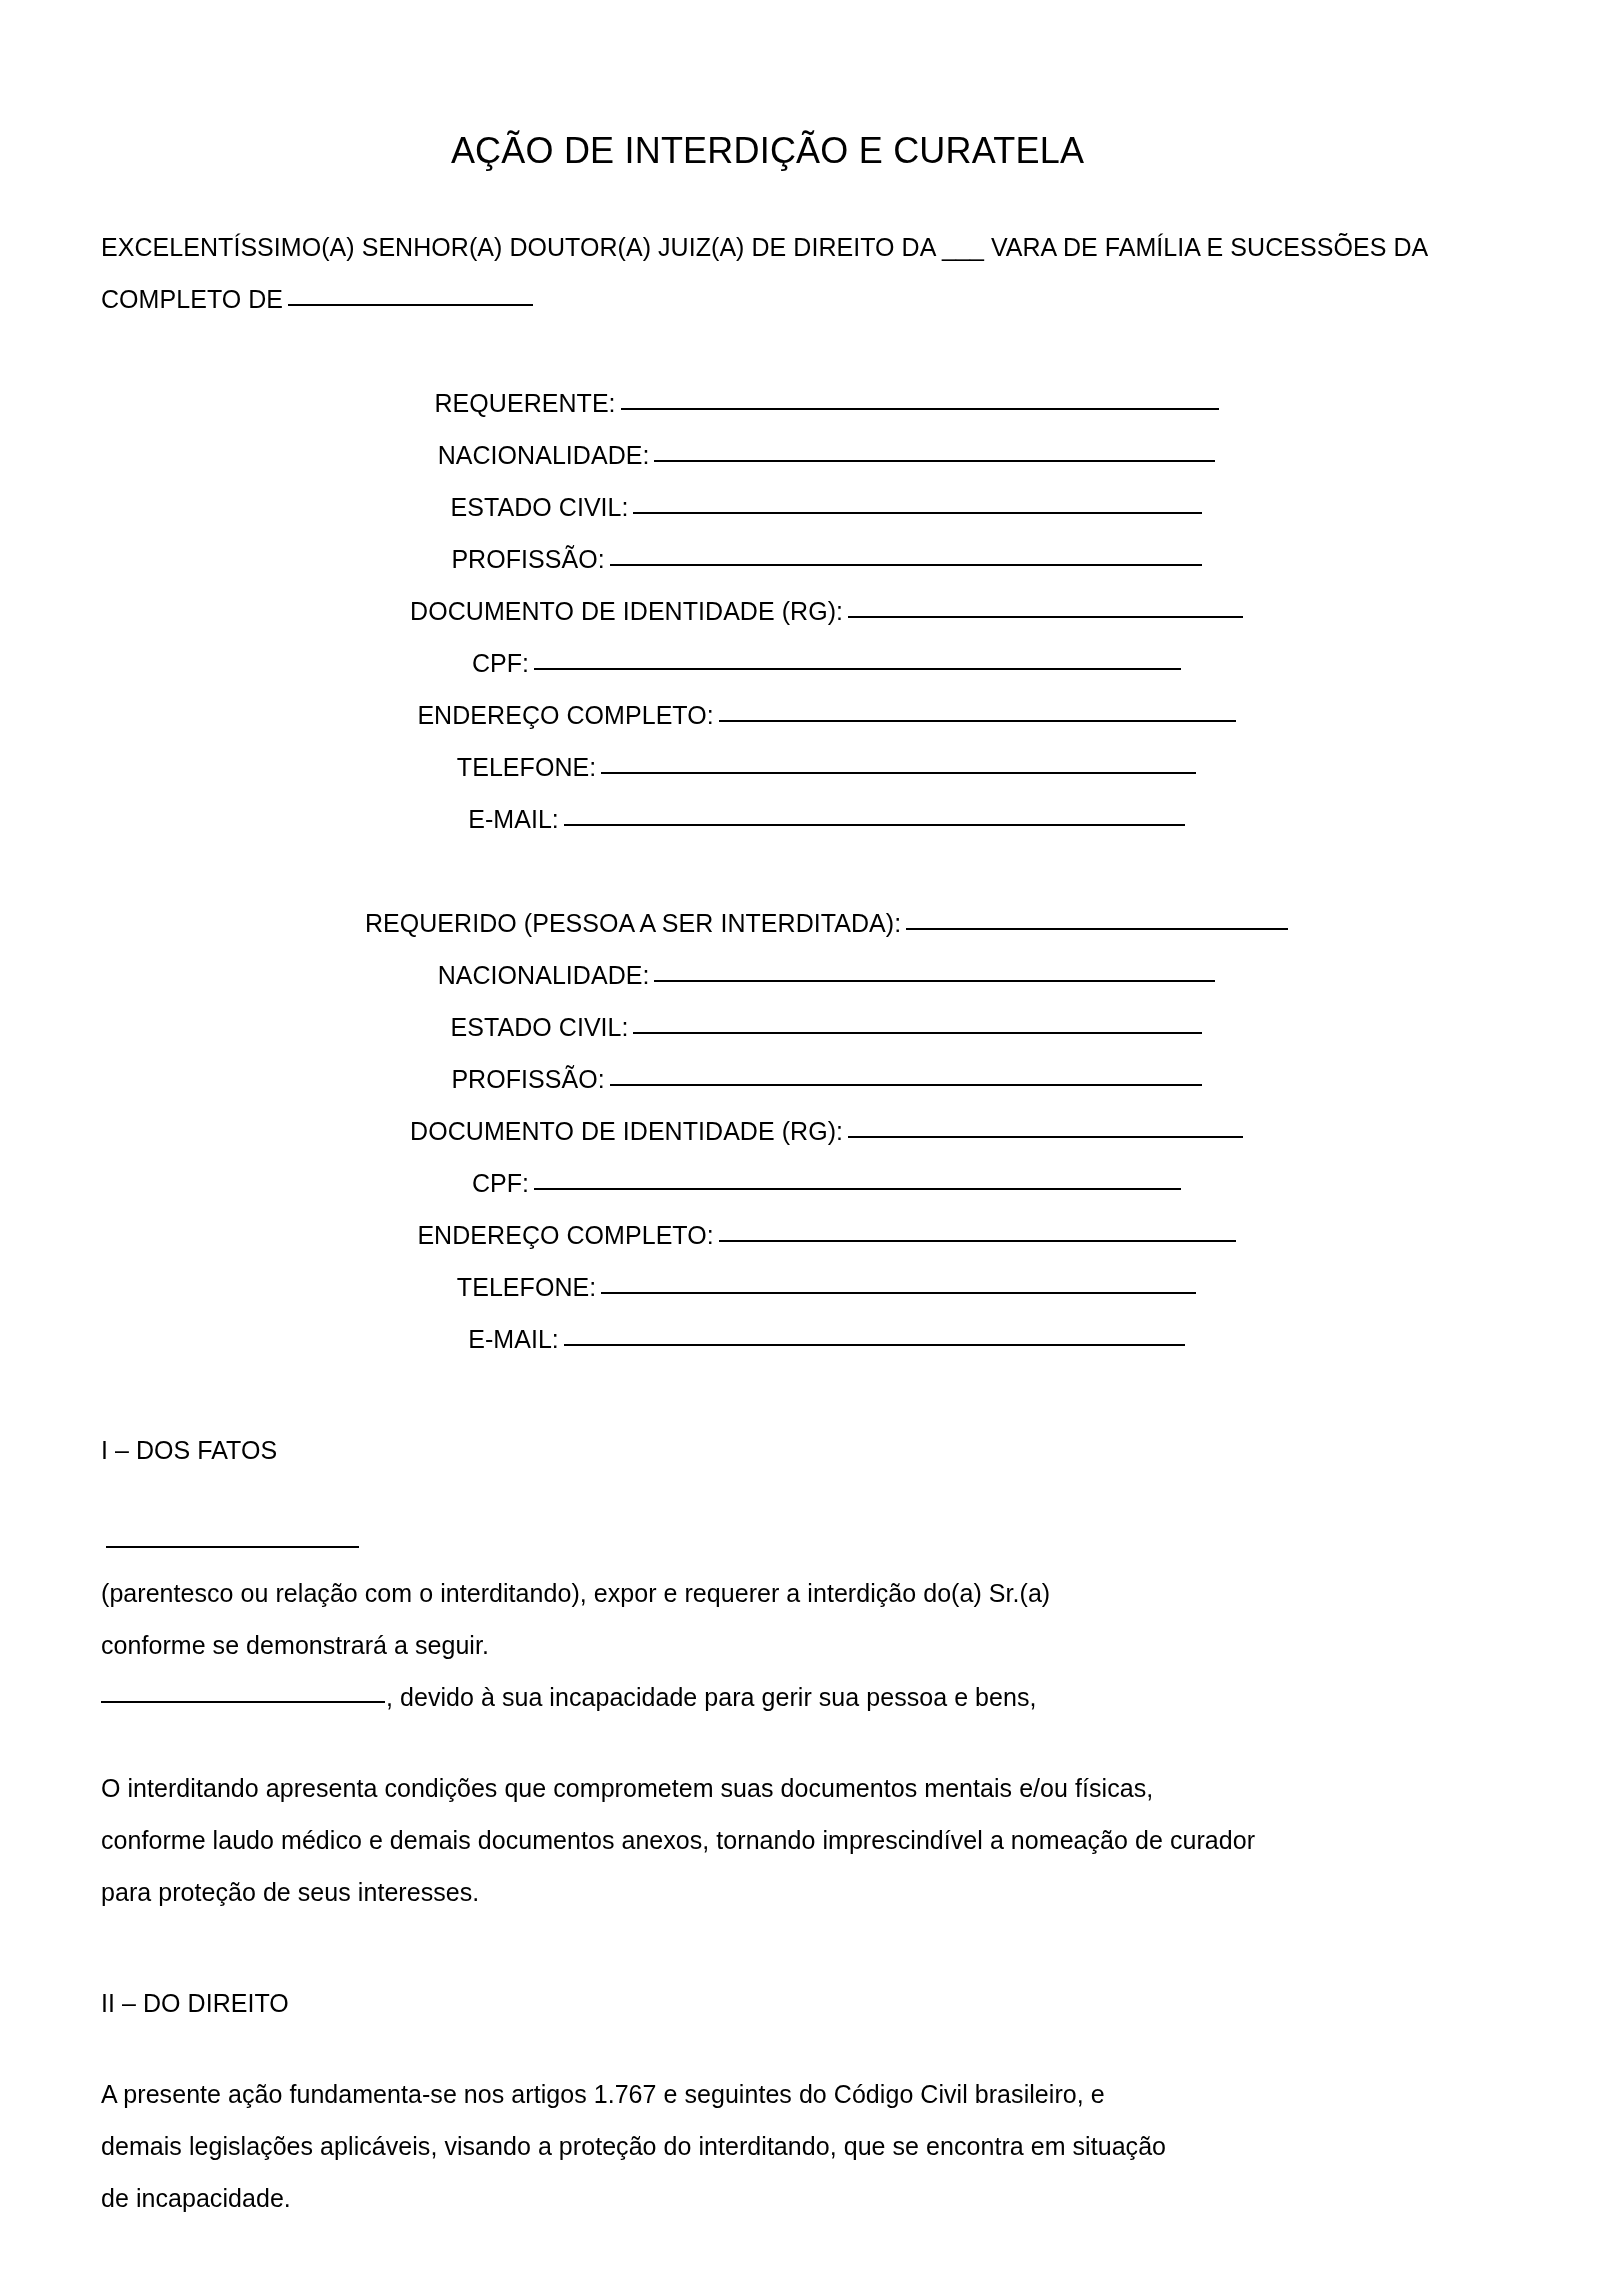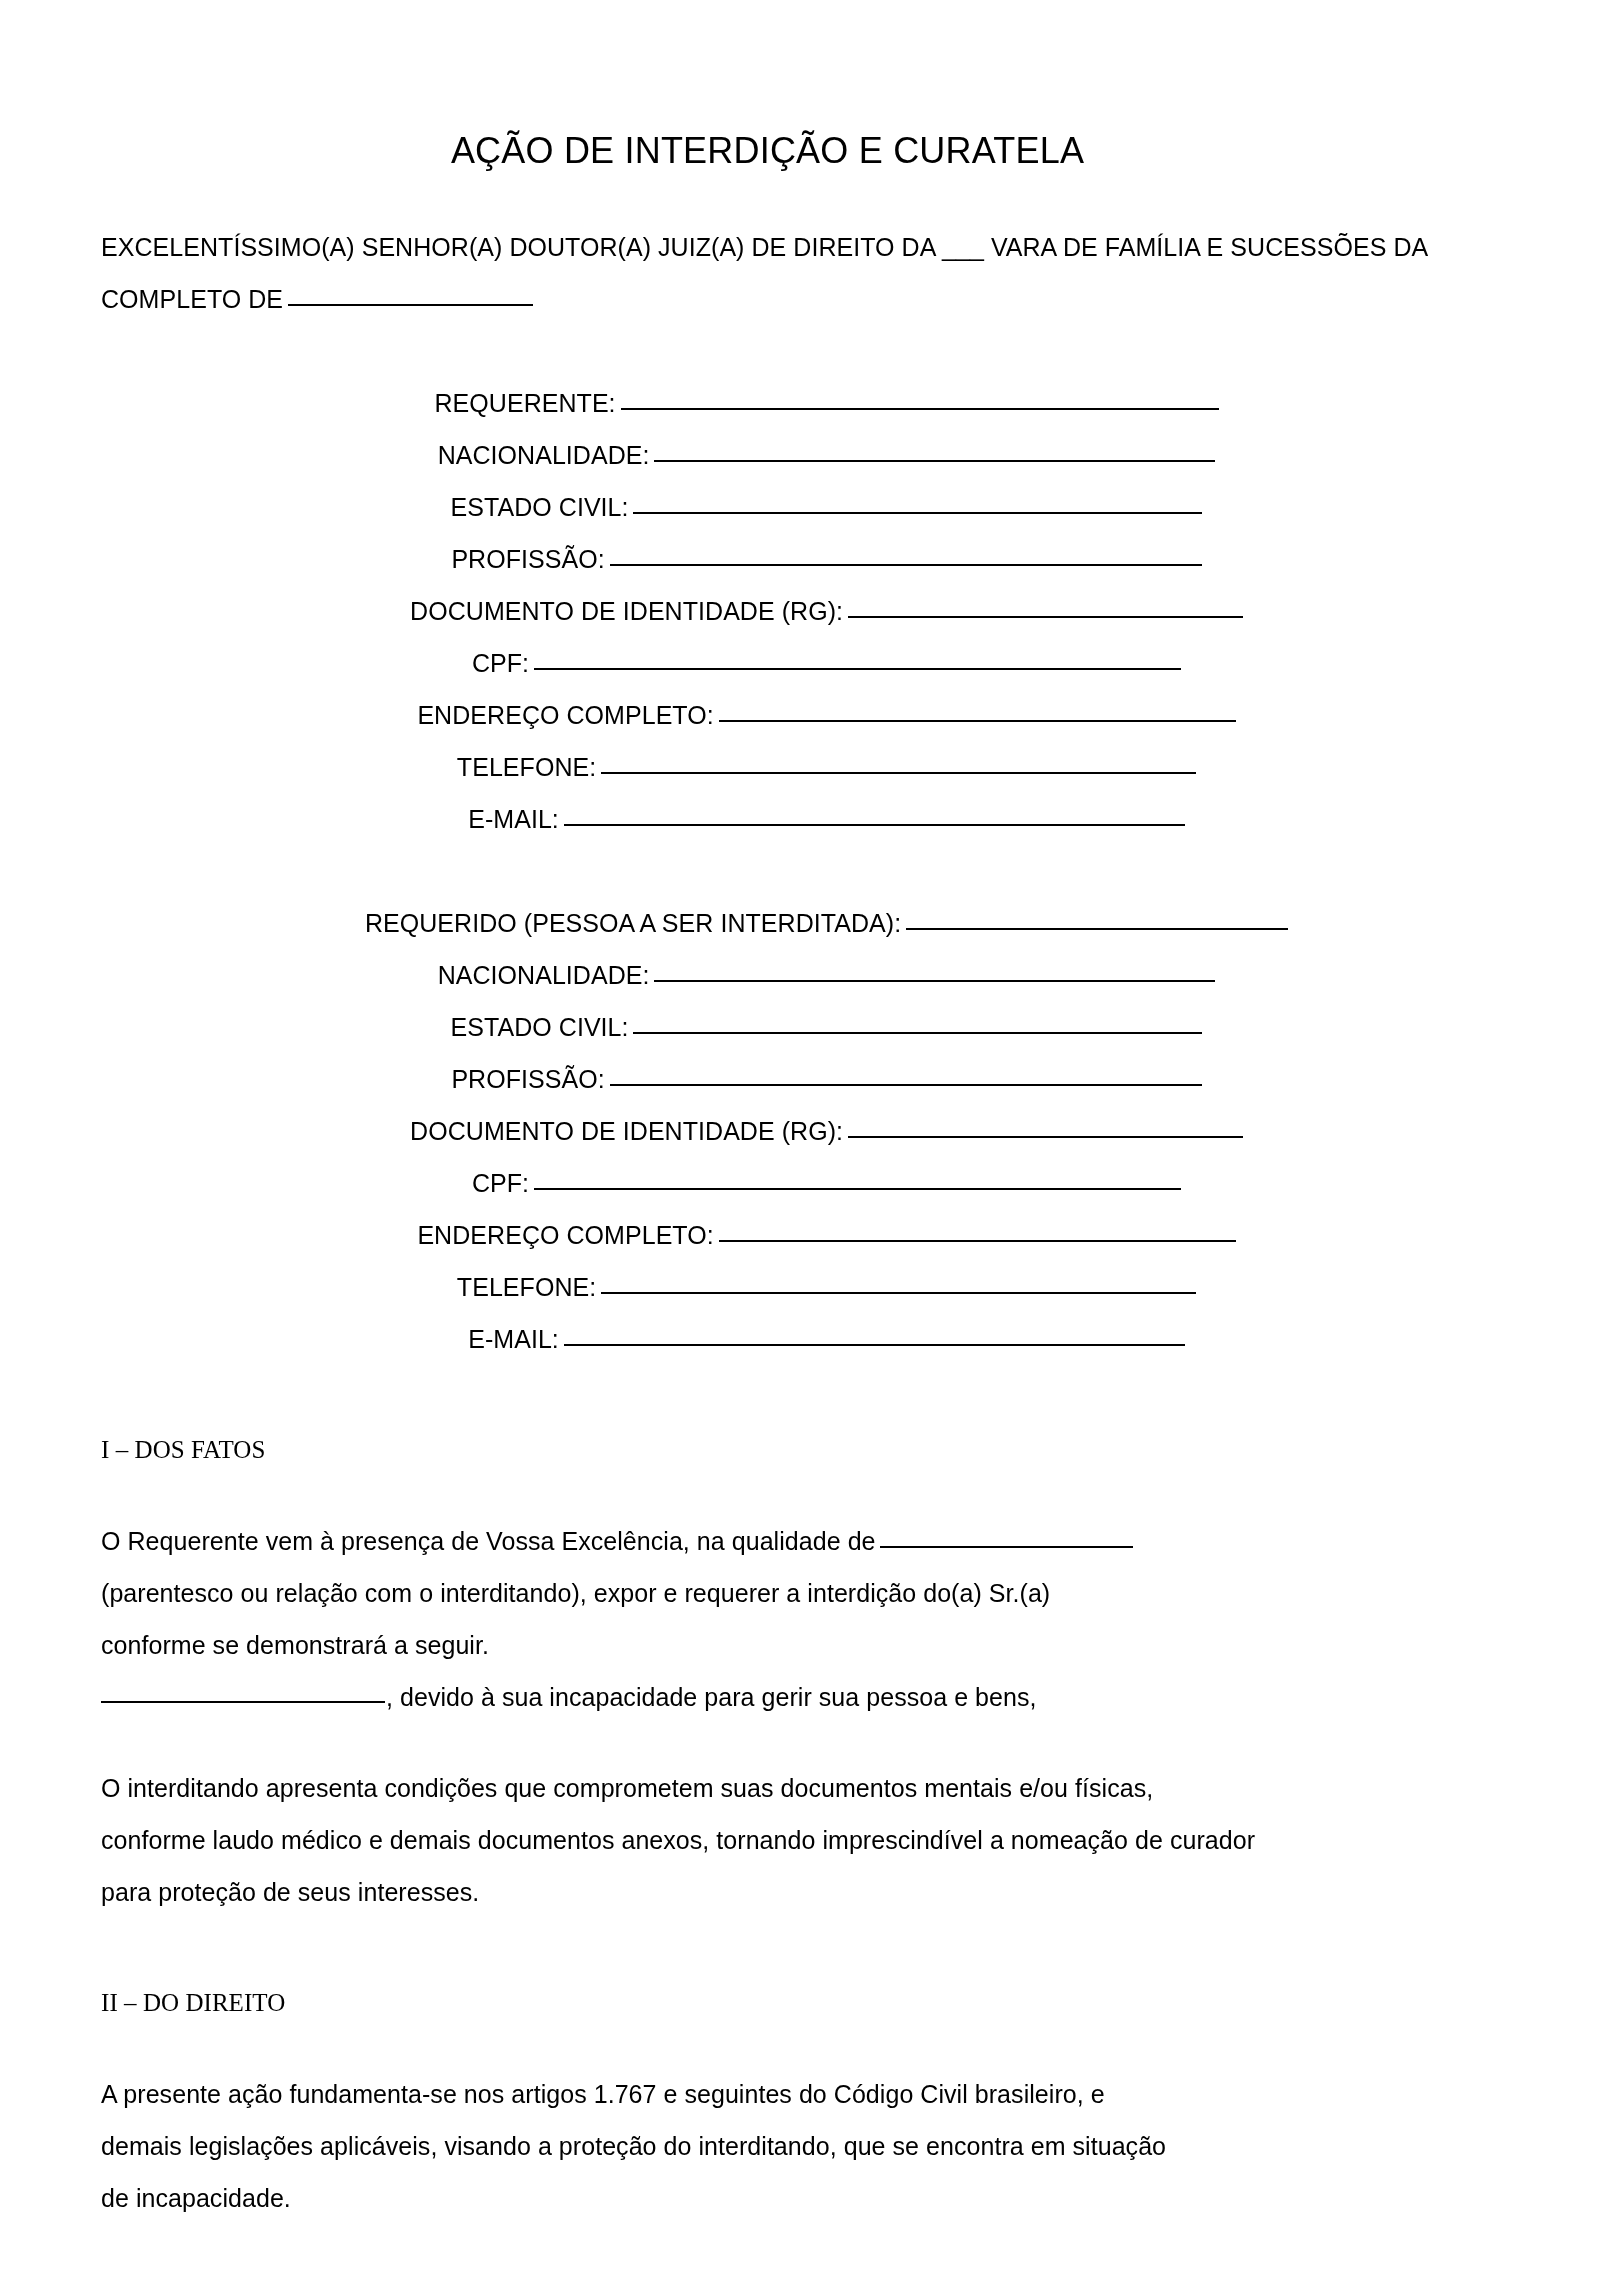--- a/index.html
+++ b/index.html
@@ -70,21 +70,20 @@
   .rule.inline-sm {
     vertical-align: 2.9px;
     margin-left: 3.9px;
     margin-right: 1px;
   }
   .section-head {
     margin-top: 59px;
     font-size: 25px;
     line-height: 52px;
     letter-spacing: 0.05px;
-    font-family: Liberation Serif, serif;
   }
   .para {
     margin-top: 39px;
     font-size: 25px;
     line-height: 52px;
     letter-spacing: 0.05px;
   }
   .para .ln {
     white-space: nowrap;
   }
@@ -168,21 +167,21 @@
         <span class="label">E-MAIL:</span><span class="rule" style="width: 621px;"></span>
       </div>
     </div>
 
     <div class="section-head">
       <span>I – DOS FATOS</span>
     </div>
 
     <div class="para">
       <div class="ln">
-        <span>O Requerente vem à presença de Vossa Excelência, na qualidade de</span><span class="rule" style="width: 253px;"></span>
+        <span class="rule" style="width: 253px;"></span>
       </div>
       <div class="ln">
         <span>(parentesco ou relação com o interditando), expor e requerer a interdição do(a) Sr.(a)</span>
       </div>
       <div class="ln">
         <span>conforme se demonstrará a seguir.</span>
       </div>
       <div class="ln">
         <span class="rule inline-sm" style="margin-left: 0px; width: 284px;"></span><span>, devido à sua incapacidade para gerir sua pessoa e bens,</span>
       </div>

